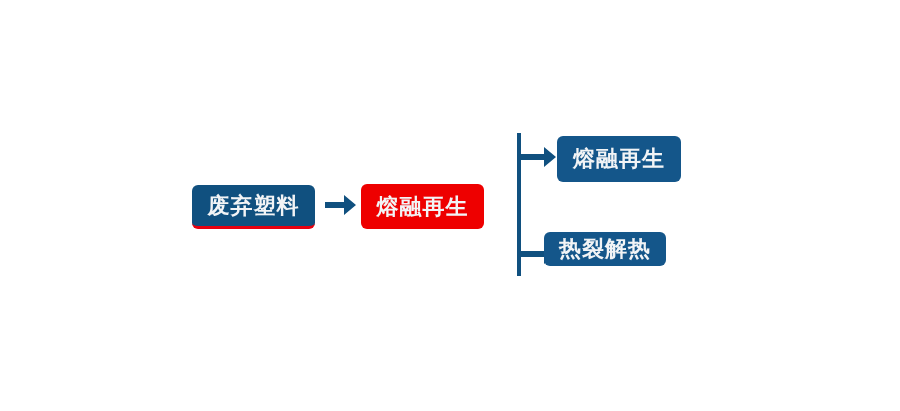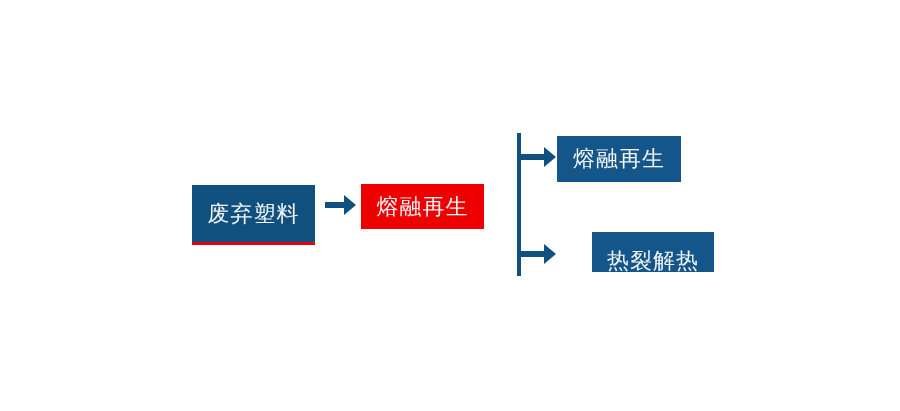--- a/index.html
+++ b/index.html
@@ -19,36 +19,37 @@
   }
 
   
   .node {
     position: absolute;
     display: flex;
     align-items: center;
     justify-content: center;
     box-sizing: border-box;
     color: #f2f4f6;
-    font-weight: 400;
+    font-weight: 700;
     letter-spacing: 1px;
     white-space: nowrap;
     user-select: none;
+    border-radius: 6px;
   }
   .node-label {
     display: block;
     line-height: 1;
   }
 
   
   #node-waste {
     left: 192px;
     top: 185px;
     width: 123px;
-    height: 60px;
+    height: 44px;
     background: #10507f;
     border-bottom: 3px solid #e7000f;
     font-size: 22px;
   }
   #node-crusher {
     left: 361px;
     top: 184px;
     width: 123px;
     height: 45px;
     background: #ee0000;
@@ -56,27 +57,26 @@
   }
   #node-melt {
     left: 557px;
     top: 136px;
     width: 124px;
     height: 46px;
     background: #14568a;
     font-size: 22px;
   }
   #node-pyrolysis {
-    left: 592px;
+    left: 544px;
     top: 232px;
     width: 122px;
-    height: 40px;
+    height: 34px;
     background: #14568a;
     font-size: 22px;
-    align-items: flex-end;
   }
 
   
   .connector {
     position: absolute;
   }
   #arrow-main {
     left: 325px;
     top: 192px;
     width: 32px;

